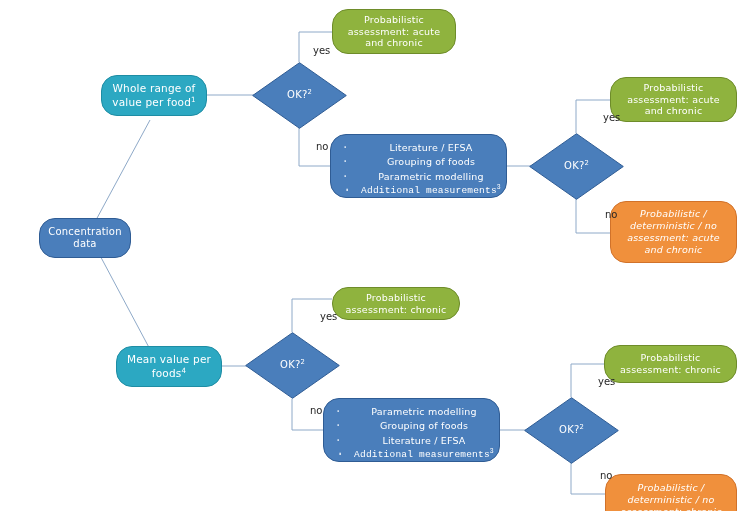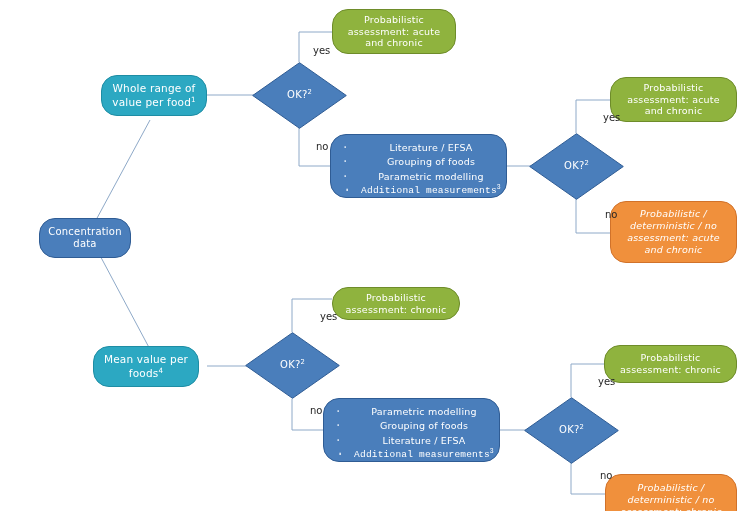--- a/index.html
+++ b/index.html
@@ -167,21 +167,21 @@
 
   <div class="node n-source" style="left:20px; top:218px; width:92px; height:40px;margin-left:19px;">
     <span class="node-text">Concentration
 data</span>
   </div>
 
   <div class="node n-teal" style="left:101px; top:75px; width:106px; height:41px;">
     <span class="node-text"><span>Whole range of</span><br><span>value per food</span><sup>1</sup></span>
   </div>
 
-  <div class="node n-teal" style="left:93px; top:346px; width:106px; height:41px;">
+  <div class="node n-teal" style="left:116px; top:346px; width:106px; height:41px;">
     <span class="node-text"><span>Mean value per</span><br><span>foods</span><sup>4</sup></span>
   </div>
 
   <div class="node n-diamond" style="left:252px; top:62px; width:95px; height:67px;">
     <span class="diamond-shape">
       <svg viewBox="0 0 95 67" preserveAspectRatio="none" xmlns="http://www.w3.org/2000/svg">
         <polygon points="47.5,0.7 94.3,33.5 47.5,66.3 0.7,33.5" fill="#4A7EBB" stroke="#2F5C94" stroke-width="1"></polygon>
       </svg>
     </span>
     <span class="diamond-label"><span>OK?</span><sup>2</sup></span>

